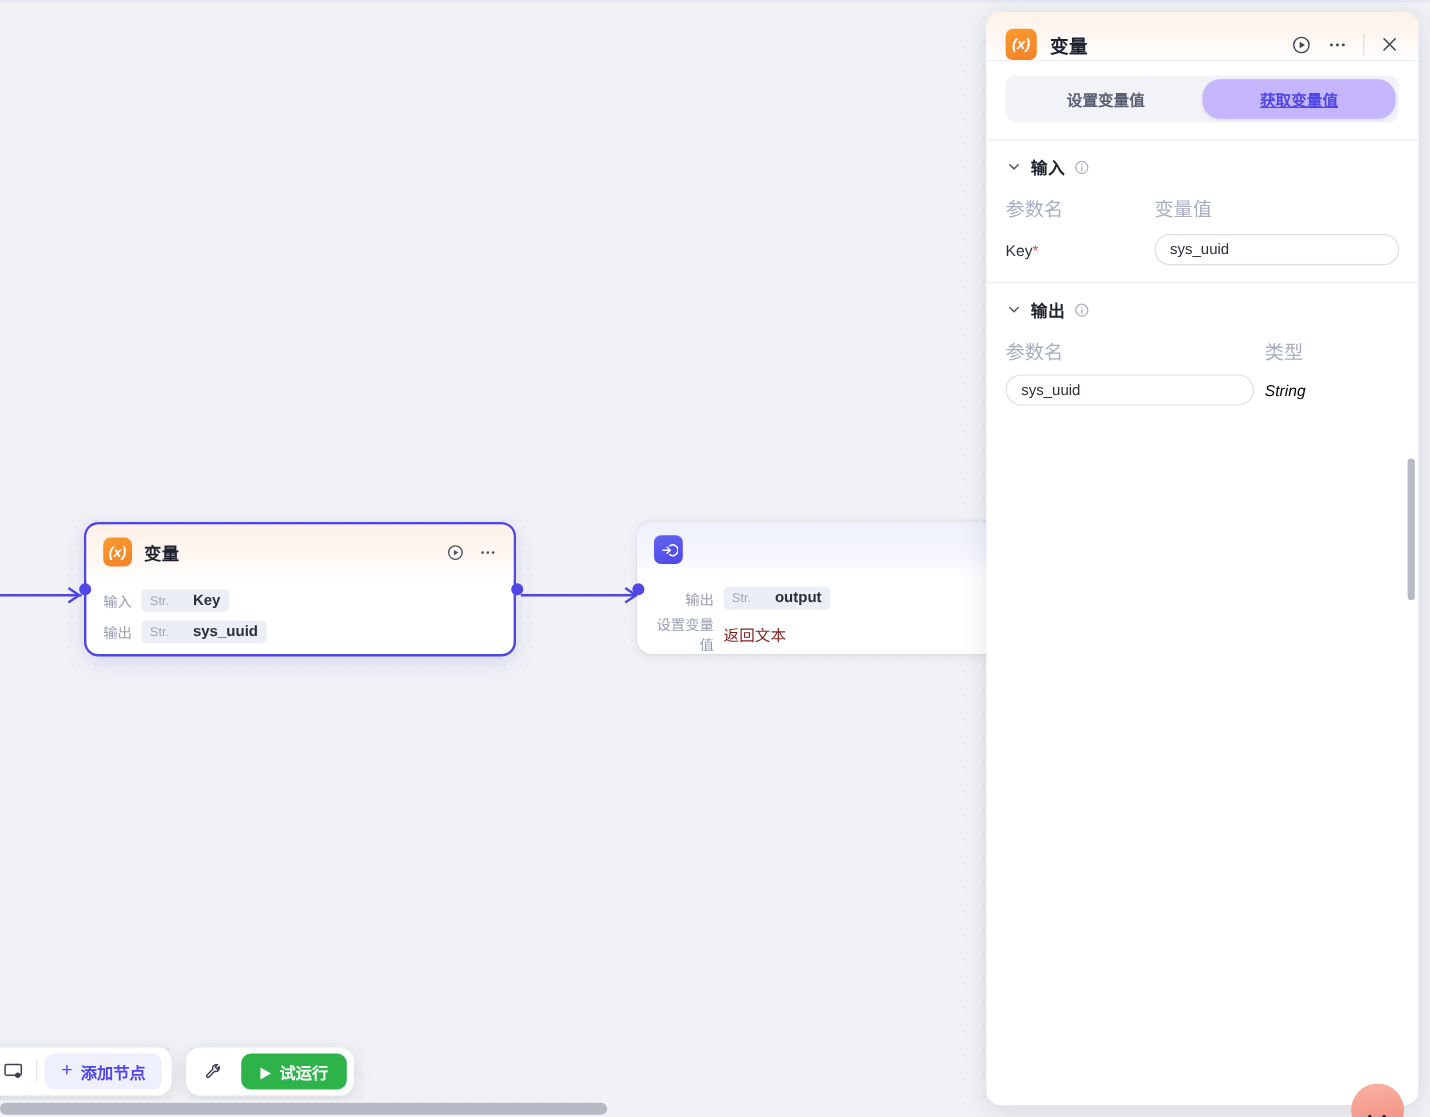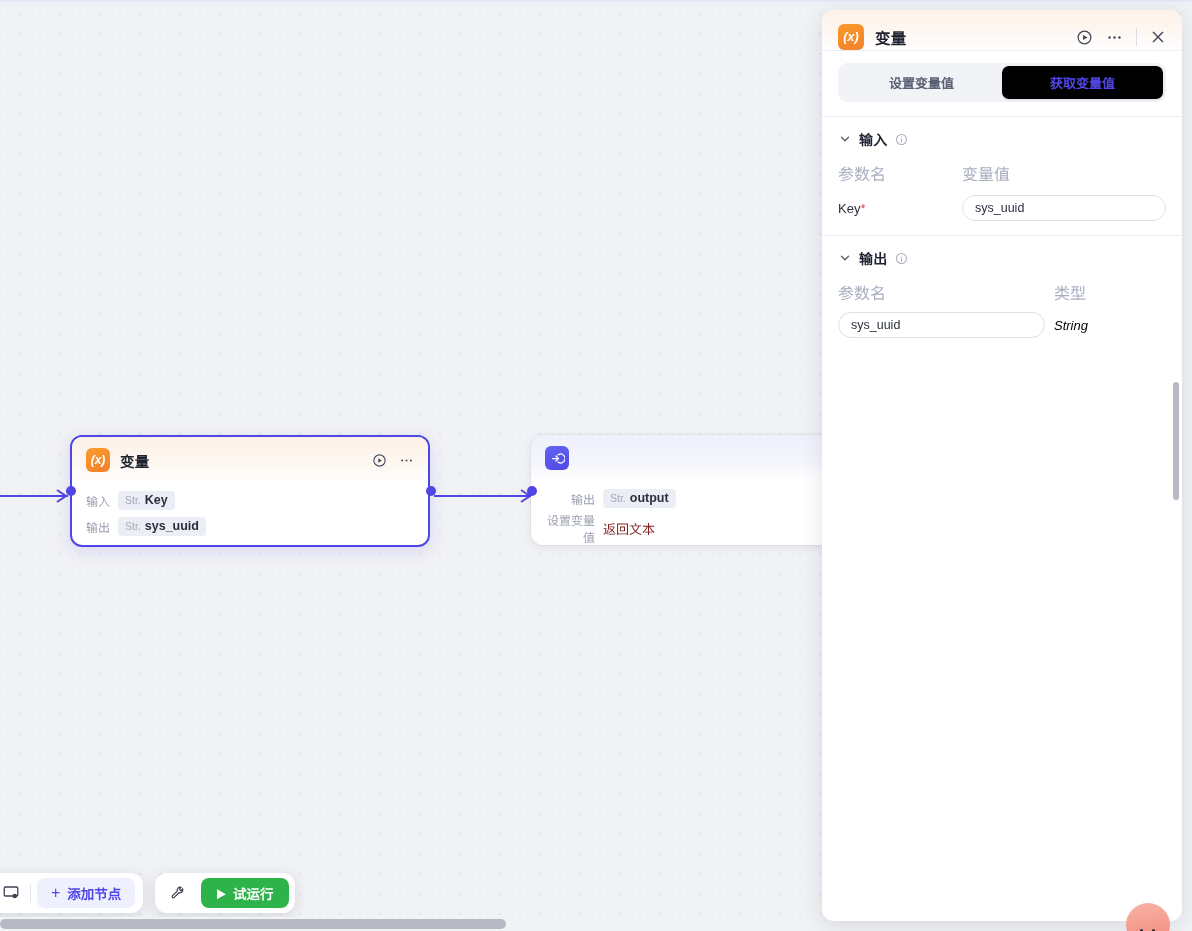--- a/index.html
+++ b/index.html
@@ -76,21 +76,21 @@
 
   .node-body { padding: 4px 14px 14px 14px; }
   .node-row {
     display: flex; align-items: center; gap: 8px;
     min-height: 26px;
   }
   .node-row .rl {
     font-size: 12px; color: #9a9fb0; flex: none;
   }
   .chip {
-    display: inline-flex; align-items: baseline; gap: 4px;
+    display: inline-flex; align-items: baseline; gap: 20px;
     background: #eceef5;
     border-radius: 4px;
     padding: 2px 7px 3px 7px;
   }
   .chip .str { font-size: 10.5px; color: #a3a8ba; }
   .chip .val { font-size: 12.5px; color: #2a2f3d; font-weight: 600; }
   .plaintext { font-size: 13px; color: #7f1d1d; }
   .port {
     position: absolute;
     width: 10px; height: 10px; border-radius: 50%;
@@ -175,22 +175,24 @@
   .tab {
     flex: 1 1 0;
     text-align: center;
     font-size: 13px; font-weight: 600;
     color: #5a6073;
     padding: 7px 0;
     border-radius: 7px;
     cursor: pointer;
   }
   .tab.active {
-    background: #000000; color: #4f46e5;
+    background: #c4b5fd; color: #4f46e5;
     box-shadow: 0 1px 3px rgba(28,32,64,.10);
+    text-decoration: underline;
+    border-radius: 15px;
   }
 
   .section { padding: 12px 16px 14px 16px; }
   .sec-head { display: flex; align-items: center; gap: 7px; margin-bottom: 12px; }
   .sec-title { font-size: 14px; font-weight: 700; color: #1f2330; letter-spacing: .3px; }
   .caret { color: #545a6b; display: flex; }
   .info-ico { color: #a9aec0; display: flex; cursor: pointer; }
 
   .grid-row { display: flex; align-items: center; }
   .col-head { font-size: 16px; color: #a9aec0; font-family: Liberation Mono, monospace; }

